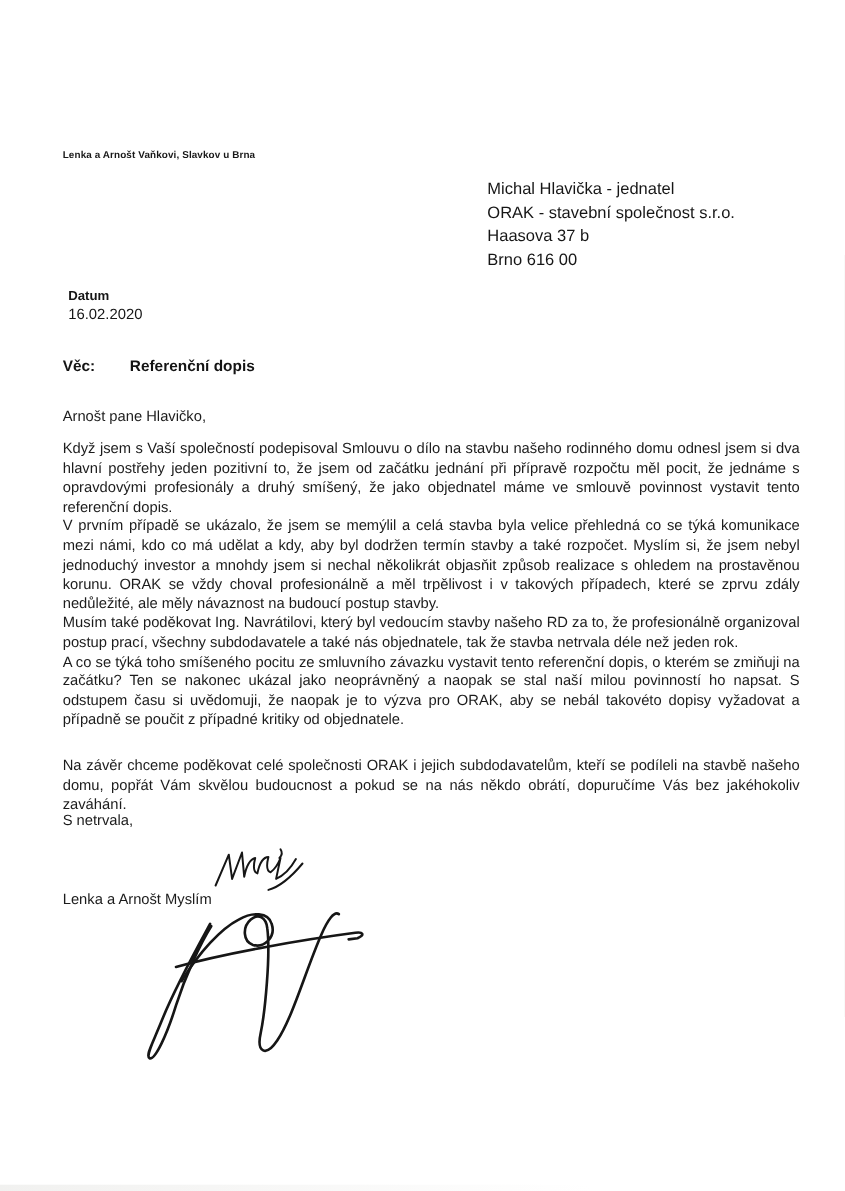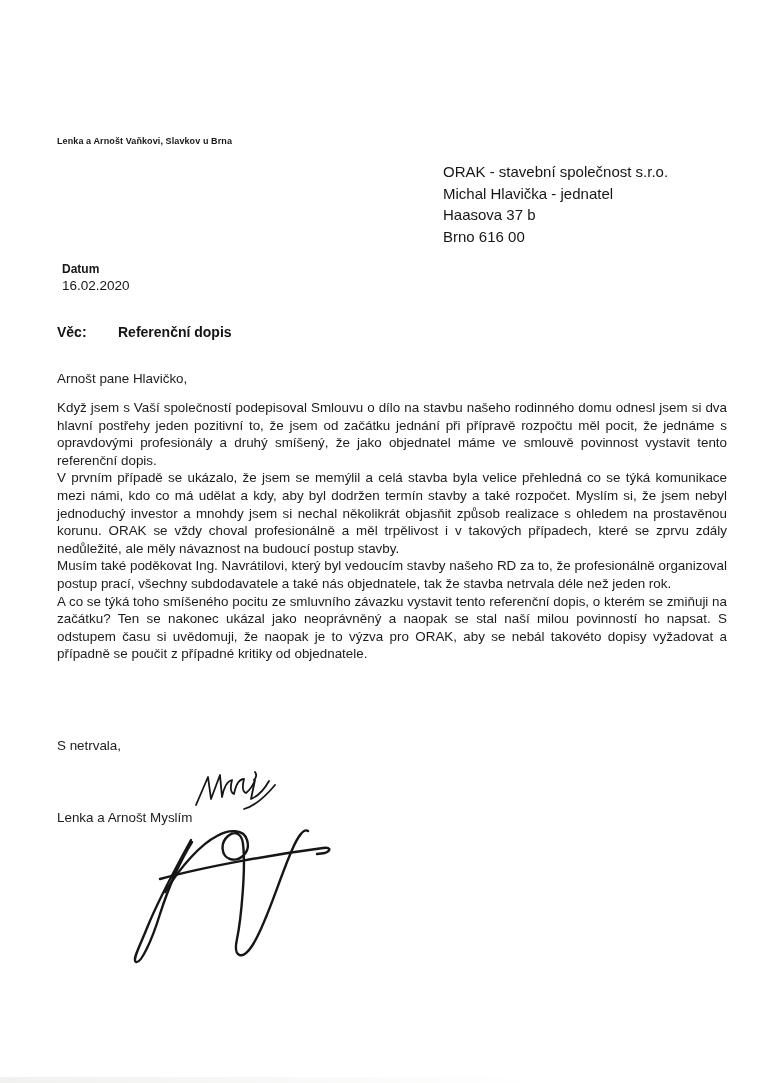--- a/index.html
+++ b/index.html
@@ -64,22 +64,22 @@
   .sig-stroke{fill:none;stroke:#161616;stroke-linecap:round;stroke-linejoin:round;}
 </style>
 </head>
 <body>
 
 <div class="page">
 
   <div class="sender-line">Lenka a Arnošt Vaňkovi, Slavkov u Brna</div>
 
   <div class="recipient">
+    <div>Michal Hlavička - jednatel</div>
     <div>ORAK - stavební společnost s.r.o.</div>
-    <div>Michal Hlavička - jednatel</div>
     <div>Haasova 37 b</div>
     <div>Brno 616 00</div>
   </div>
 
   <div class="datum">
     <span class="label">Datum</span>
     <span class="value">16.02.2020</span>
   </div>
 
   <div class="subject">
@@ -87,20 +87,21 @@
     <span class="subject-value">Referenční dopis</span>
   </div>
 
   <div class="salutation">Arnošt pane Hlavičko,</div>
 
   <div class="body-text">
     <p>Když jsem s Vaší společností podepisoval Smlouvu o dílo na stavbu našeho rodinného domu odnesl jsem si dva hlavní postřehy jeden pozitivní to, že jsem od začátku jednání při přípravě rozpočtu měl pocit, že jednáme s opravdovými profesionály a druhý smíšený, že jako objednatel máme ve smlouvě povinnost vystavit tento referenční dopis.</p>
     <p>V prvním případě se ukázalo, že jsem se memýlil a celá stavba byla velice přehledná co se týká komunikace mezi námi, kdo co má udělat a kdy, aby byl dodržen termín stavby a také rozpočet. Myslím si, že jsem nebyl jednoduchý investor a mnohdy jsem si nechal několikrát objasňit způsob realizace s ohledem na prostavěnou korunu. ORAK se vždy choval profesionálně a měl trpělivost i v takových případech, které se zprvu zdály nedůležité, ale měly návaznost na budoucí postup stavby.</p>
     <p>Musím také poděkovat Ing. Navrátilovi, který byl vedoucím stavby našeho RD za to, že profesionálně organizoval postup prací, všechny subdodavatele a také nás objednatele, tak že stavba netrvala déle než jeden rok.</p>
     <p>A co se týká toho smíšeného pocitu ze smluvního závazku vystavit tento referenční dopis, o kterém se zmiňuji na začátku? Ten se nakonec ukázal jako neoprávněný a naopak se stal naší milou povinností ho napsat. S odstupem času si uvědomuji, že naopak je to výzva pro ORAK, aby se nebál takovéto dopisy vyžadovat a případně se poučit z případné kritiky od objednatele.</p>
+    <p class="closing-para">Na závěr chceme poděkovat celé společnosti ORAK i jejich subdodavatelům, kteří se podíleli na stavbě našeho domu, popřát Vám skvělou budoucnost a pokud se na nás někdo obrátí, dopuručíme Vás bez jakéhokoliv zaváhání.</p>
   </div>
 
   <div class="closing">S netrvala,</div>
 
   <div class="sig-small">
     <svg viewBox="0 0 90 42" xmlns="http://www.w3.org/2000/svg">
       <path class="sig-stroke" stroke-width="1.8" d="M4,36 L16,8 L19,30 L28,6 L30,28 C32,18 36,12 40,11 C38,19 39,24 42,25 C44,15 48,10 52,10 C50,18 51,23 54,24 C58,21 61,16 63,11 L59,30 C66,27 72,21 77,12"></path>
       <path class="sig-stroke" stroke-width="1.8" d="M52,40 C63,37 73,28 83,16"></path>
       <path class="sig-stroke" stroke-width="1.8" d="M63,3 C65,6 64,9 62,11"></path>
     </svg>

